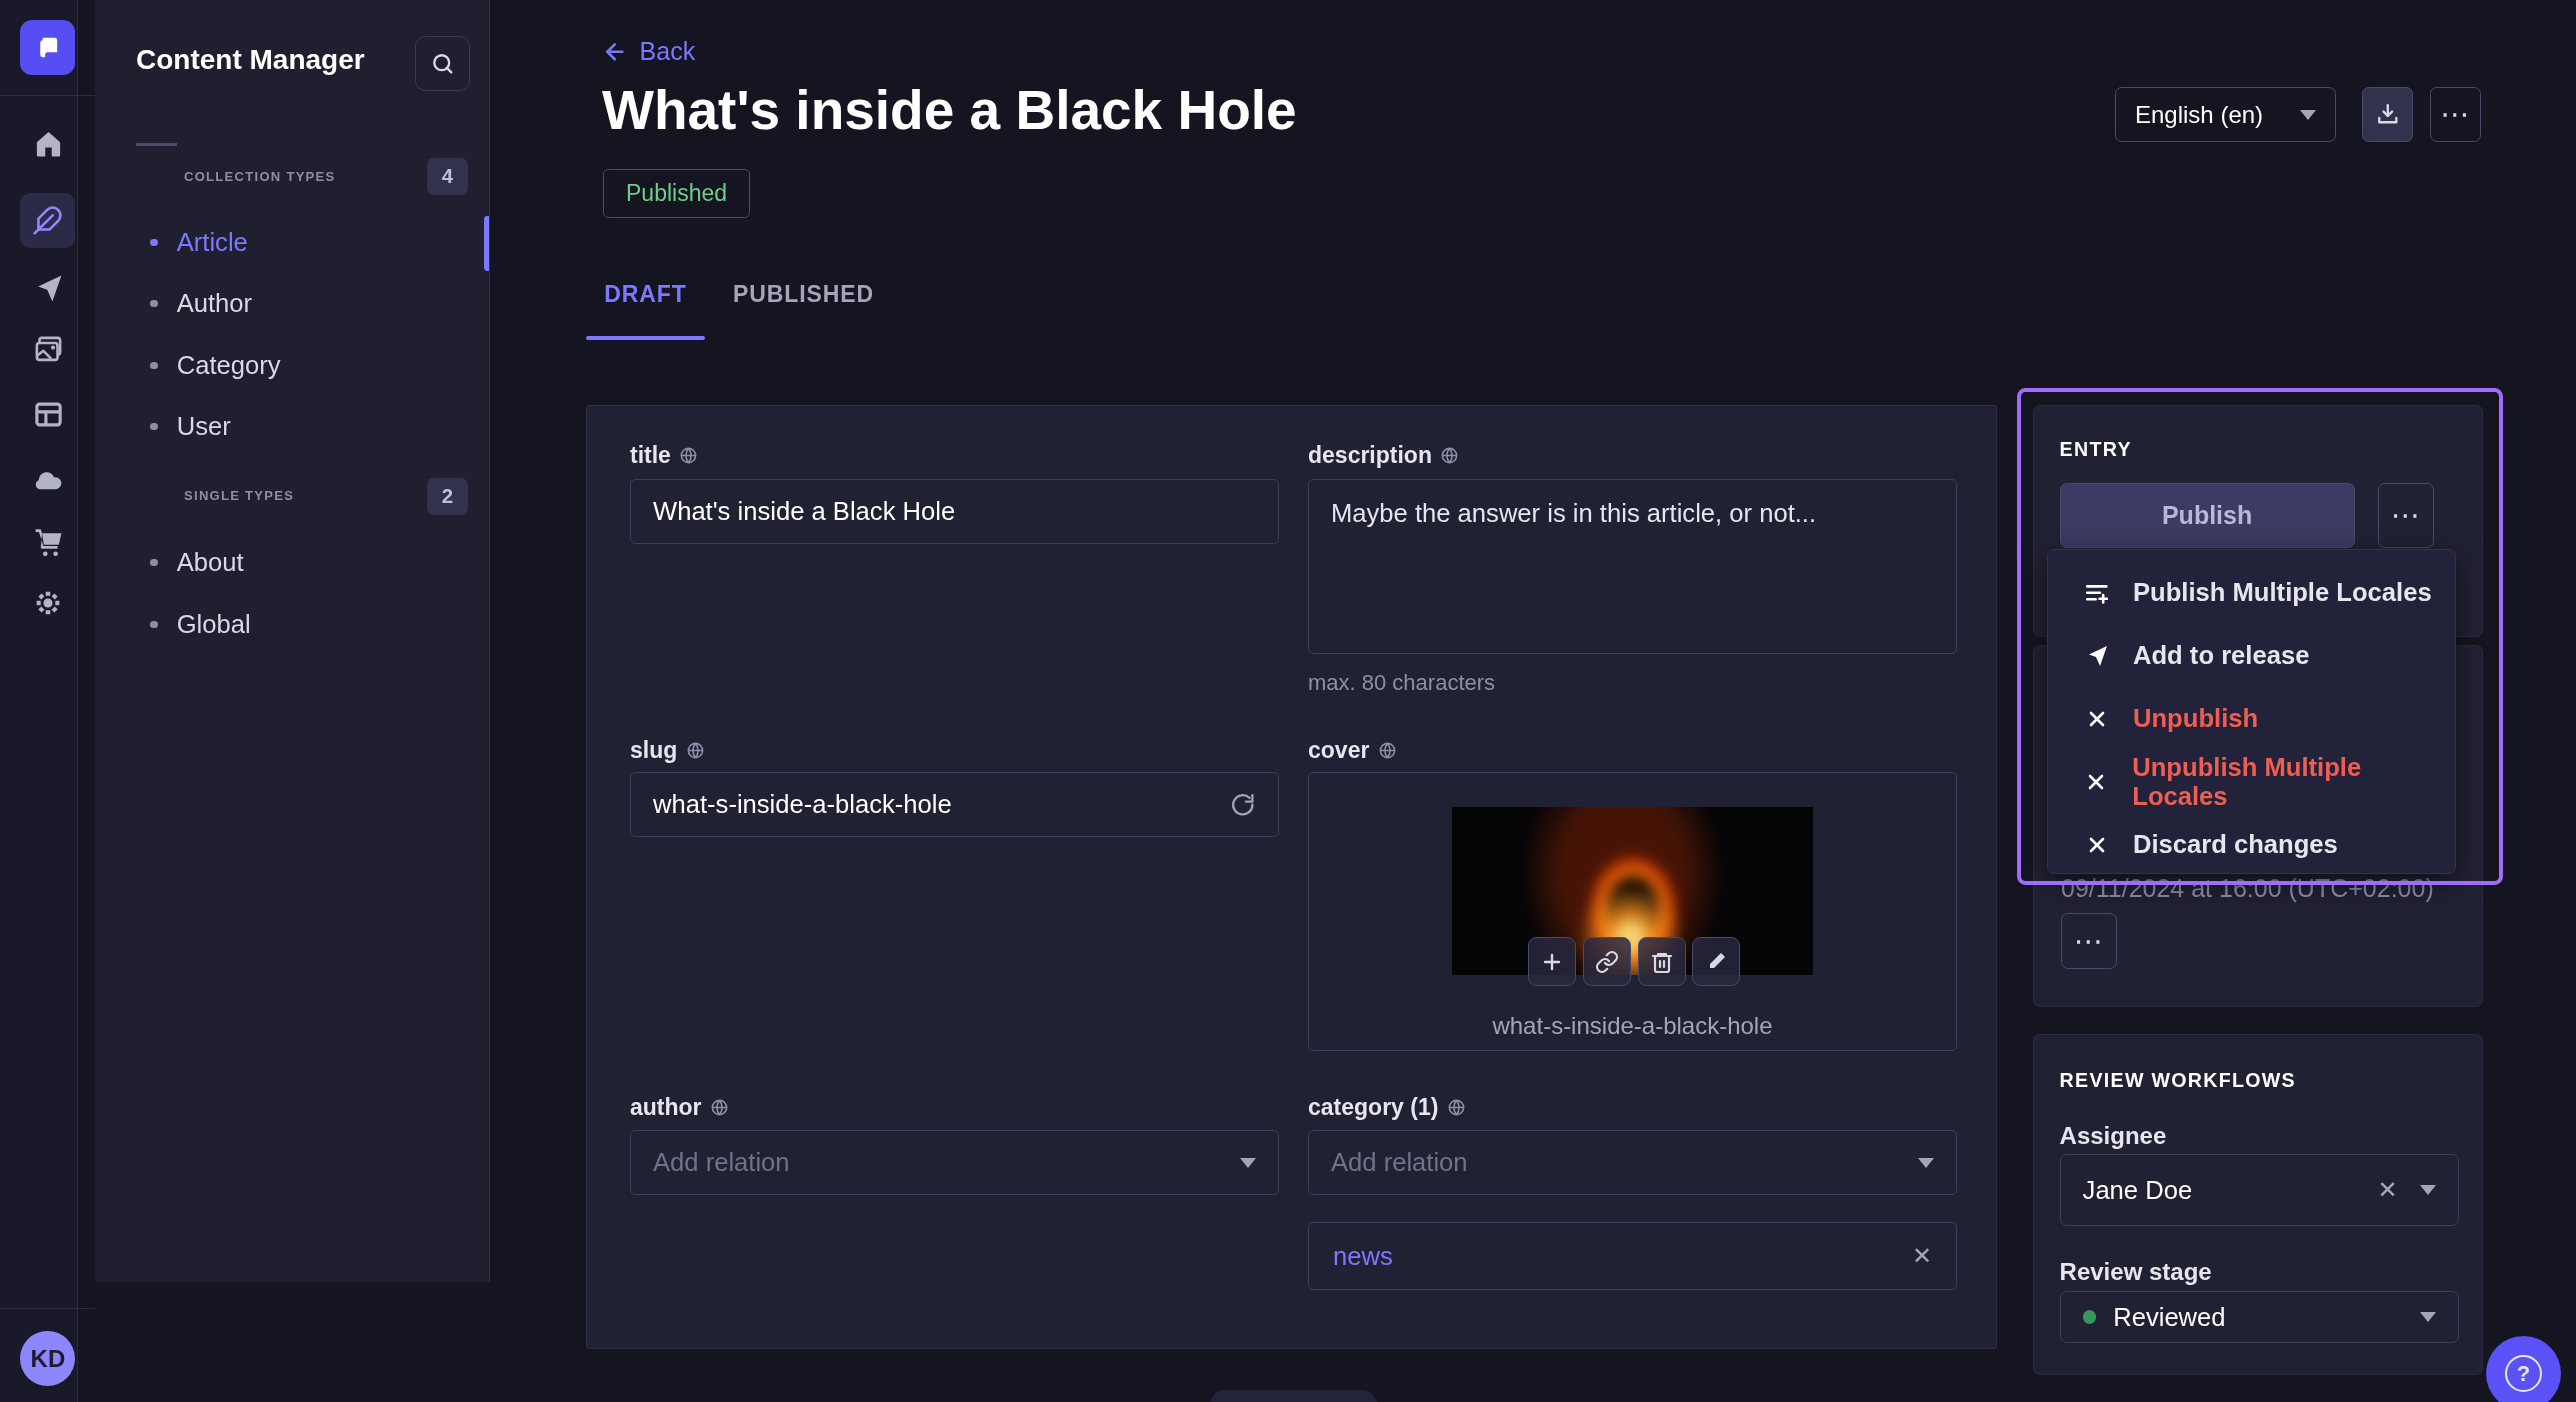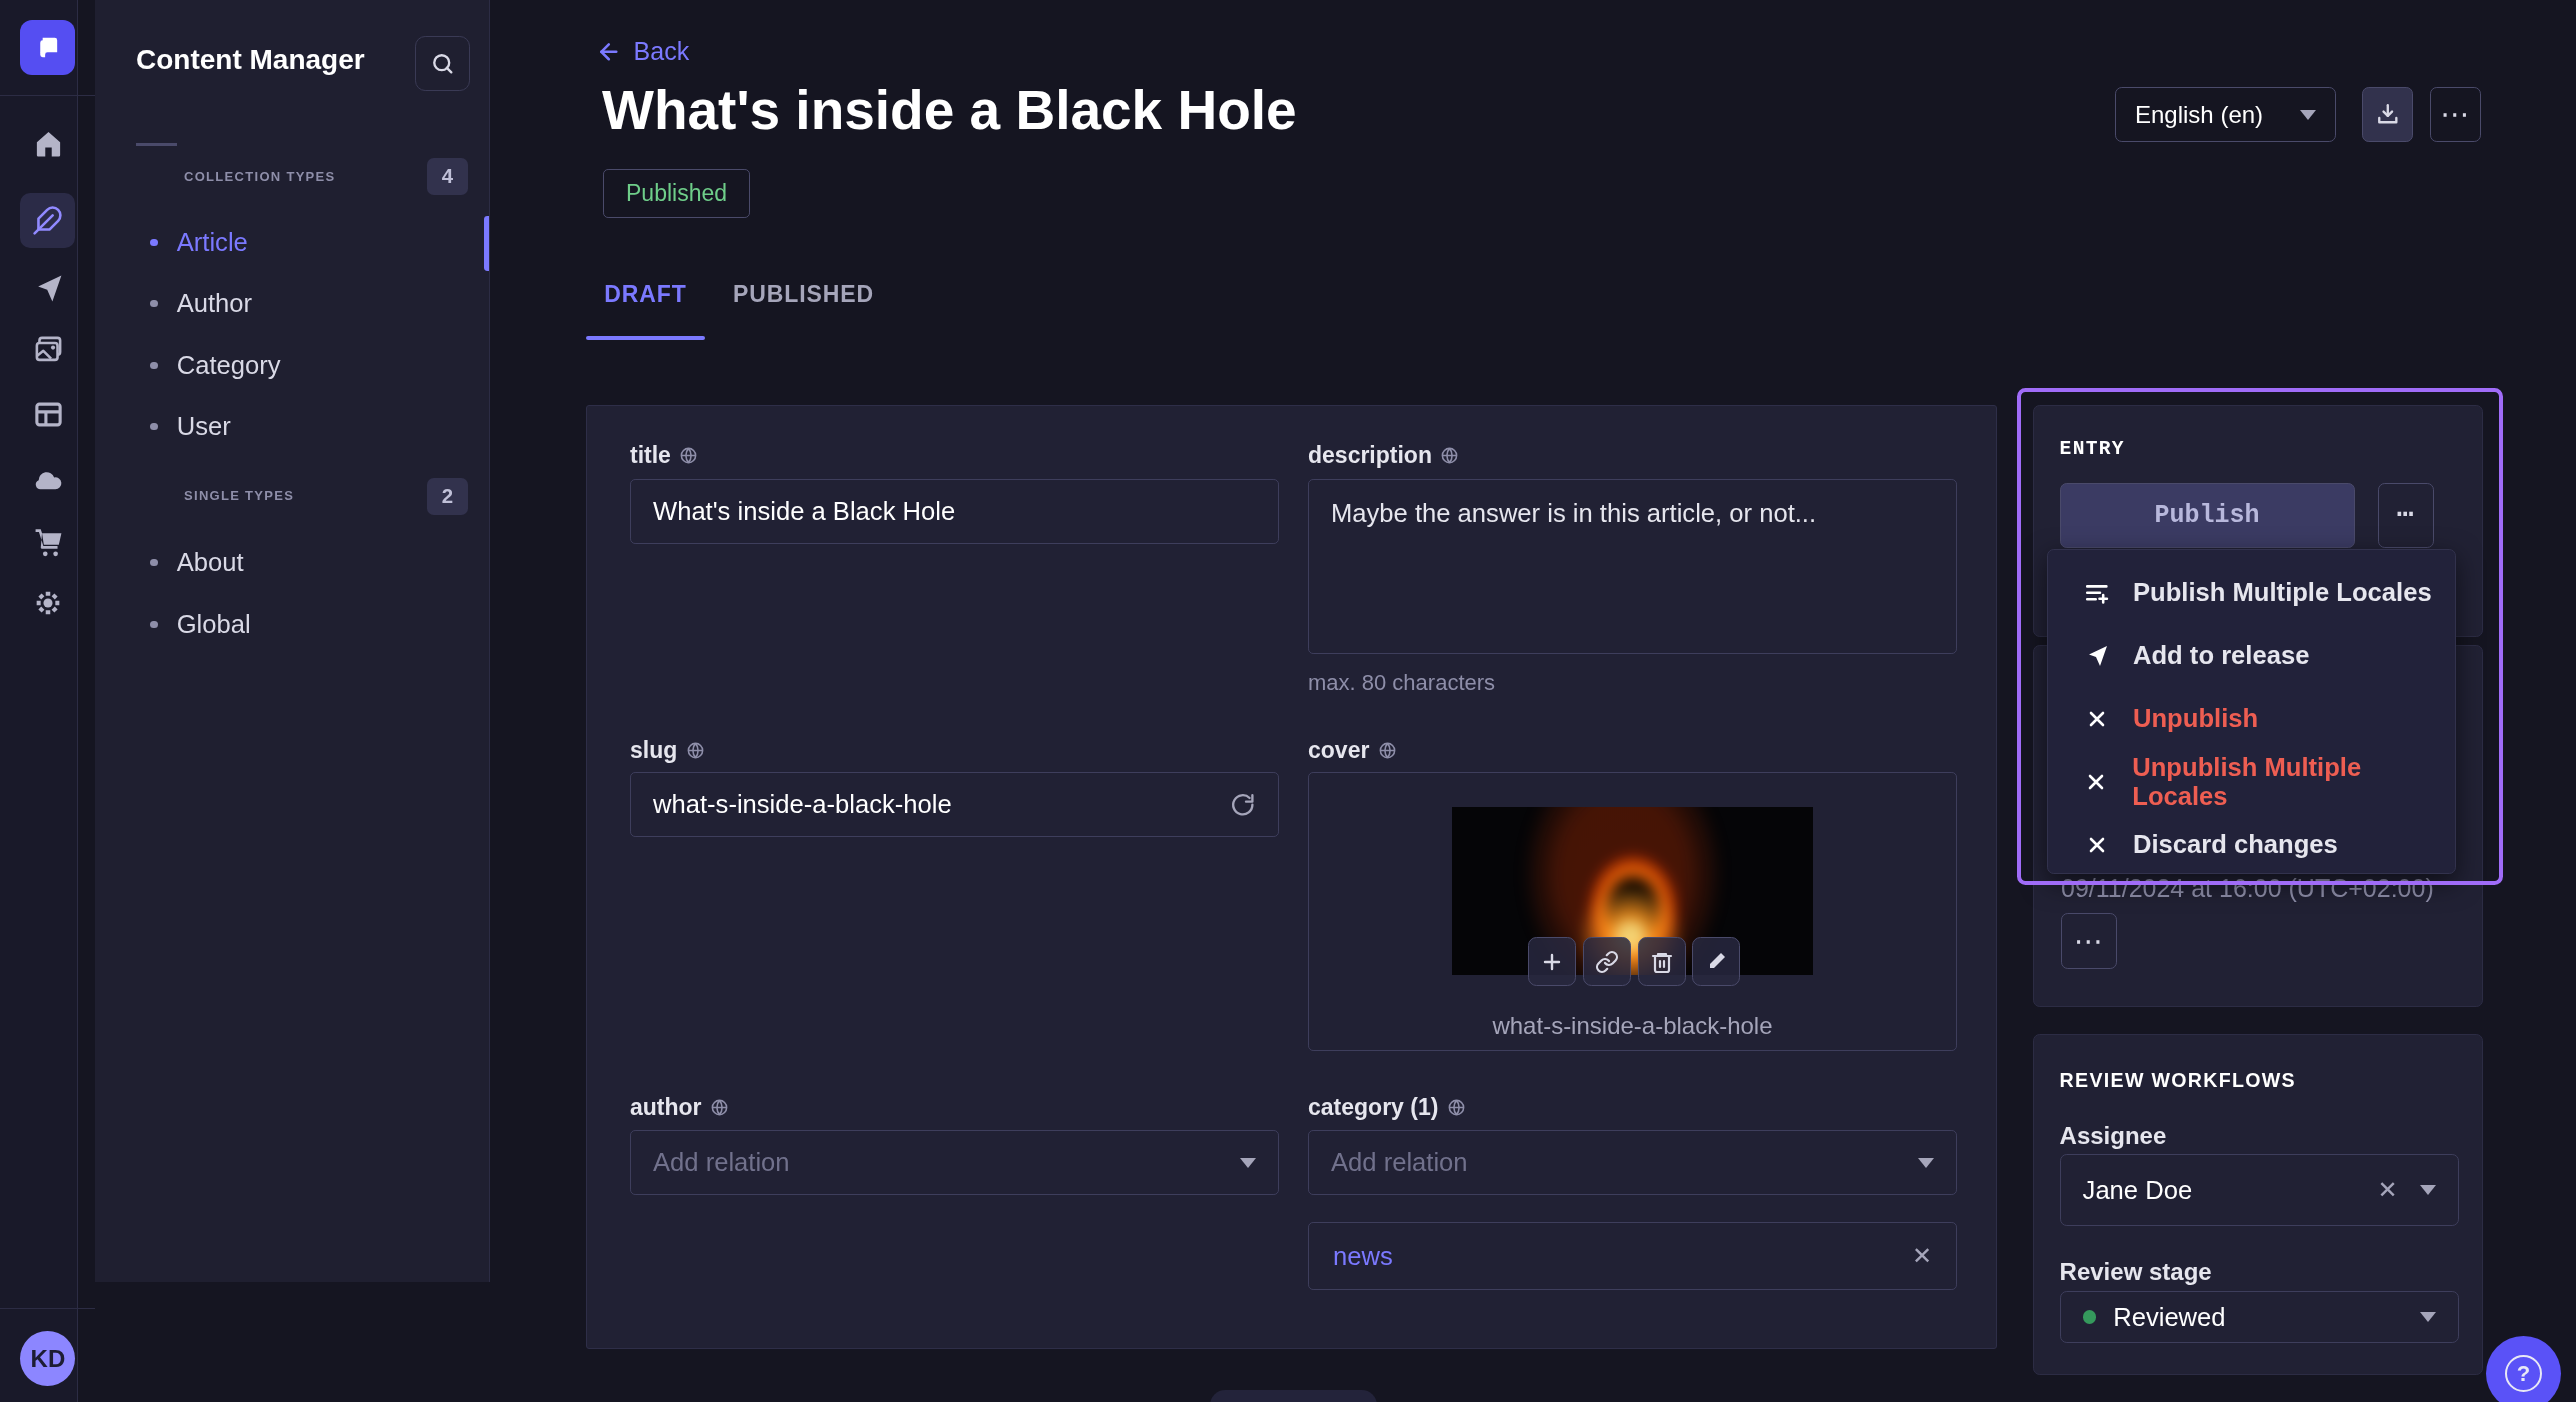--- a/index.html
+++ b/index.html
@@ -32,21 +32,21 @@
                  color:#c0c0d8; font-size:20.4px; font-weight:600; display:flex; align-items:center; justify-content:center; }
   .subnav-item { position:absolute; left:55px; height:37px; display:flex; align-items:center; gap:19px;
                  font-size:25.6px; color:#d9d9e6; cursor:pointer; }
   .subnav-item .dot { width:7.7px; height:7.7px; border-radius:50%; background:#8e8ea9; }
   .subnav-item.active { color:#7b79ff; }
   .subnav-item.active .dot { background:#7b79ff; }
   .active-bar { position:absolute; right:0; top:216px; width:5.1px; height:55px; background:#7b79ff; border-radius:3.4px 0 0 3.4px; }
 
   
   #main { position:absolute; left:491px; top:0; width:2085px; height:1402px; }
-  .back-link { position:absolute; left:105px; top:37px; display:flex; align-items:center; gap:12px;
+  .back-link { position:absolute; left:111px; top:37px; display:flex; align-items:center; gap:12px;
                color:#7b79ff; font-size:25px; cursor:pointer; }
   .page-title { position:absolute; left:111px; top:78px; font-size:55px; font-weight:700; color:#fff; }
   .status-badge { position:absolute; left:112px; top:169px; padding:10.2px 22px; border:0.9px solid #4a4a6a;
                   border-radius:5.1px; color:#6fce8a; font-size:23px; }
   .locale-select { position:absolute; left:1624px; top:87px; width:221px; height:55px; border:0.9px solid #4a4a6a;
                    border-radius:6.8px; display:flex; align-items:center; justify-content:space-between;
                    padding:0 19px; font-size:24px; color:#fff; cursor:pointer; }
   .caret { width:0; height:0; border-left:8.5px solid transparent; border-right:8.5px solid transparent;
            border-top:10.2px solid #a5a5ba; }
   .icon-btn { position:absolute; top:87px; width:51px; height:55px; border:0.9px solid #4a4a6a; border-radius:6.8px;
@@ -88,21 +88,21 @@
   .relation-box { position:absolute; left:721px; top:816px; width:649px; height:68px; border:0.9px solid #3e3e5c; border-radius:5.1px;
                   display:flex; align-items:center; justify-content:space-between; padding:0 24px; }
   .relation-box .rel { font-size:25.6px; color:#7b79ff; cursor:pointer; }
   .x-small { font-size:24px; color:#a5a5ba; cursor:pointer; }
 
   .bottom-stub { position:absolute; left:719px; top:1390px; width:167px; height:25.6px; background:#23233a; border-radius:15.3px 15.3px 0 0; }
 
   
   .panel { position:absolute; left:1542px; width:450px; background:#212134; border:0.9px solid #2c2c44; border-radius:6.8px; }
   .panel-heading { position:absolute; left:25.6px; font-size:19.6px; font-weight:700; letter-spacing:1.3px; color:#fff; }
-  #entry-panel { top:405px; height:232px; z-index:5;font-family:Liberation Mono, monospace; }
+  #entry-panel { top:405px; height:232px; z-index:5; }
   .publish-btn { position:absolute; left:25.6px; top:77px; width:295px; height:65px; background:#3b3b63; border:0.9px solid #4a4a6a;
                  border-radius:6.8px; color:#b8b8dc; font-size:25px; font-weight:600;
                  display:flex; align-items:center; justify-content:center; cursor:pointer; }
   .entry-more { position:absolute; left:344px; top:77px; width:56px; height:65px; border:0.9px solid #4a4a6a; border-radius:6.8px;
                 display:flex; align-items:center; justify-content:center; cursor:pointer; }
   #entry-menu { position:absolute; left:1556px; top:549px; width:409px; height:325px; background:#22223a;
                 border:0.9px solid #32324d; border-radius:6.8px; z-index:40; box-shadow:0 8.5px 25.6px rgba(0,0,0,0.55);font-weight:bold; }
   .menu-item { position:absolute; left:0; width:100%; height:63px; display:flex; align-items:center; gap:22px;
                padding-left:34px; font-size:25.6px; color:#e6e6ee; cursor:pointer; }
   .menu-item .mi-ic { width:29px; display:flex; justify-content:center; color:#fff; }

